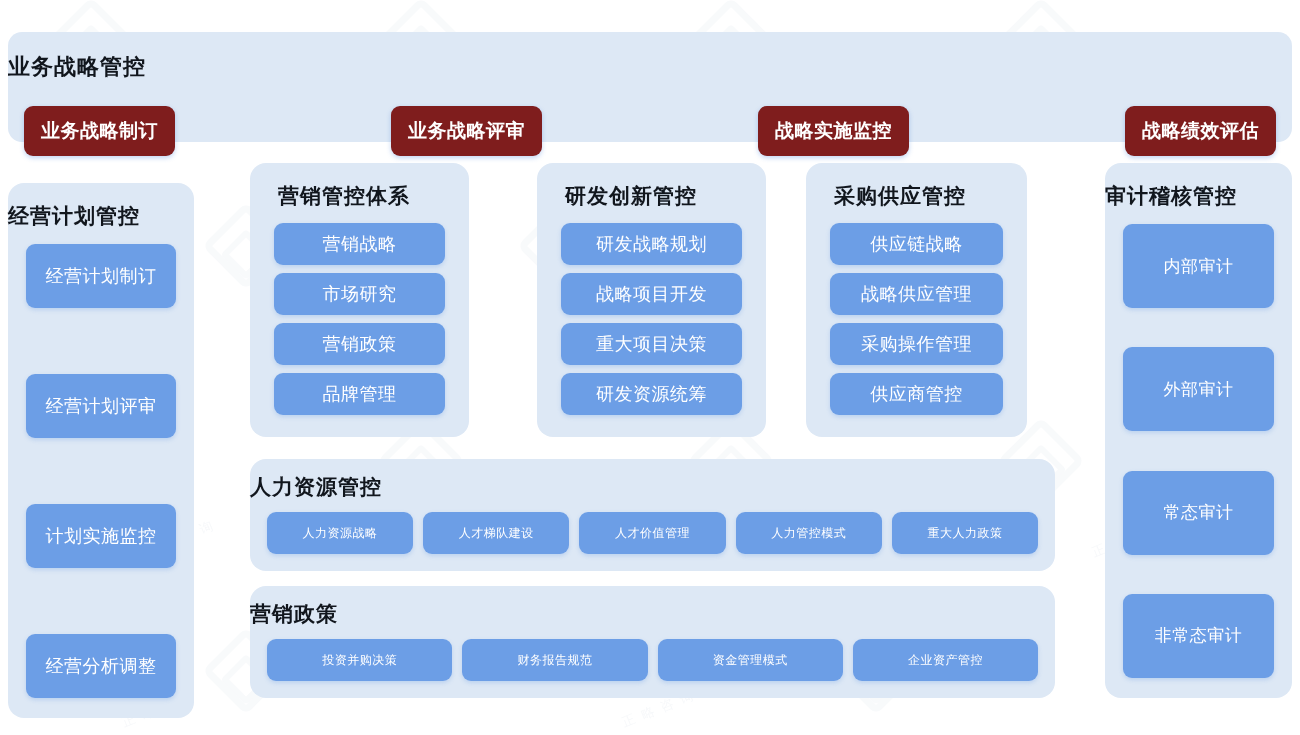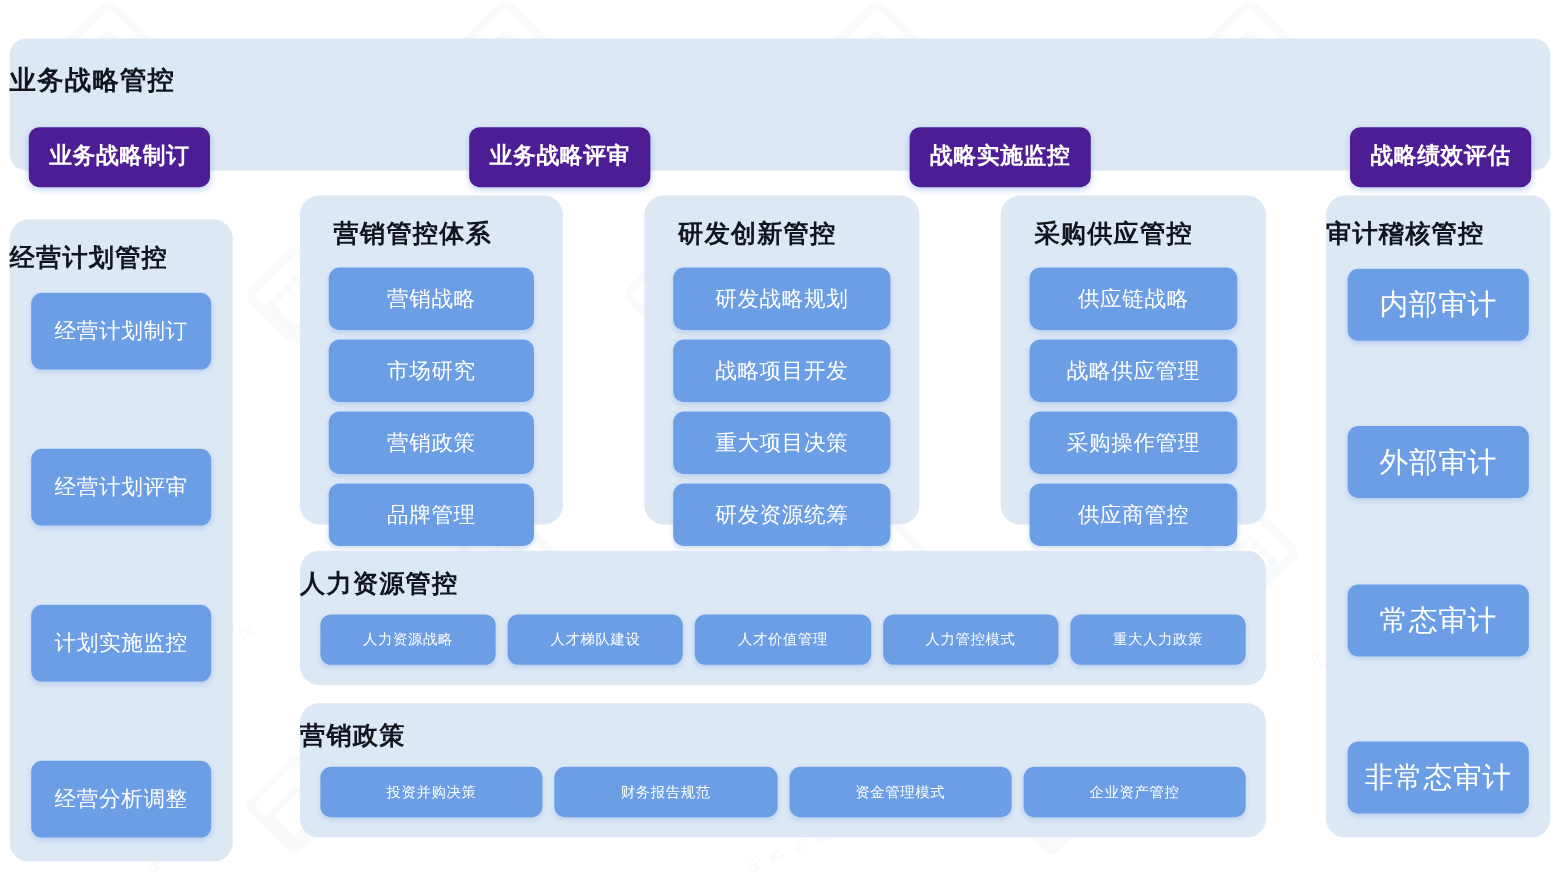--- a/index.html
+++ b/index.html
@@ -91,21 +91,21 @@
   .band-btns {
     position: absolute;
     left: 16px;
     right: 16px;
     top: 74px;
     display: flex;
     justify-content: space-between;
     align-items: center;
   }
   .btn-dark {
-    background: #4c1d95;
+    background: #7f1d1d;
     color: #ffffff;
     font-size: 19px;
     font-weight: bold;
     border-radius: 9px;
     padding: 0 17px;
     height: 50px;
     line-height: 50px;
     text-align: center;
     letter-spacing: 0.5px;
     box-shadow: 0 2px 5px rgba(36,104,212,0.28);
@@ -156,41 +156,41 @@
   }
   #audit-column .panel-title { position: absolute; left:0; right:0; top: 22px; }
   #audit-column .col-items {
     position: absolute;
     left: 18px; right: 18px;
     top: 61px; bottom: 20px;
     display: flex;
     flex-direction: column;
     justify-content: space-between;
   }
-  #audit-column .btn-item { height: 60px; font-size: 24px; }
+  #audit-column .btn-item { height: 84px; font-size: 17px; }
 
   
   .mid-col {
     top: 163px;
     height: 274px;
   }
   .mid-col .panel-title { position: absolute; left: 0; right: 0; top: 22px; padding-left: 28px; }
   .mid-col .col-items {
     position: absolute;
     left: 24px; right: 24px;
     top: 60px;
     display: flex;
     flex-direction: column;
     gap: 8px;
   }
-  .mid-col .btn-item { height: 52px; font-size: 18px; }
+  .mid-col .btn-item { height: 42px; font-size: 18px; }
 
   #marketing-column { left: 250px;  width: 219px; }
   #rd-column        { left: 537px;  width: 229px; }
-  #purchase-column  { left: 834px;  width: 221px; }
+  #purchase-column  { left: 806px;  width: 221px; }
 
   
   .wide-panel {
     left: 250px;
     width: 805px;
     height: 112px;
   }
   .wide-panel .panel-title { position: absolute; left:0; right:0; top: 17px; }
   .wide-panel .row-items {
     position: absolute;

